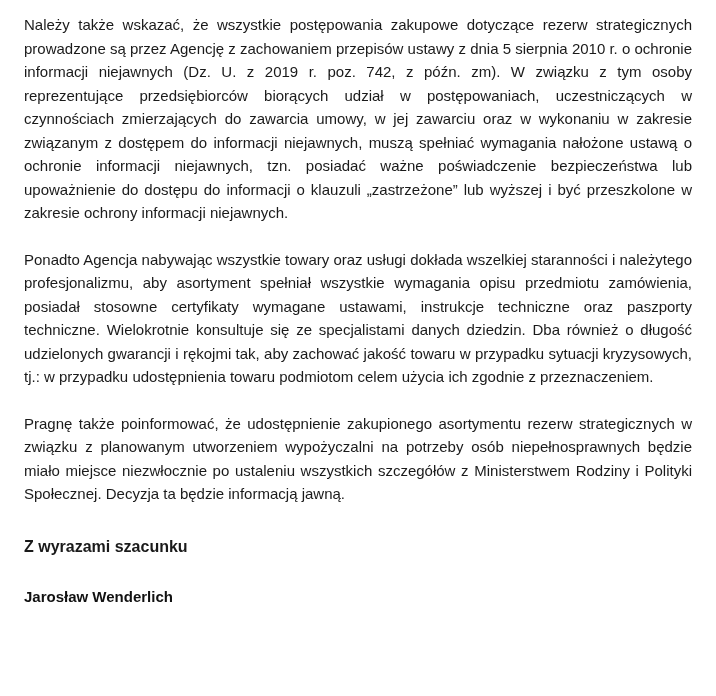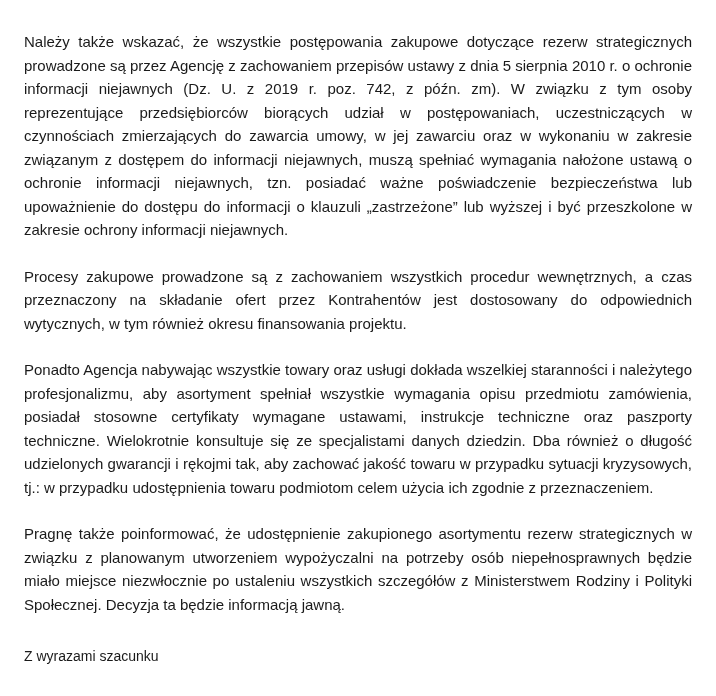--- a/index.html
+++ b/index.html
@@ -7,57 +7,57 @@
     background: #ffffff;
   }
   body {
     font-family: "Liberation Sans", sans-serif;
     color: #1a1a1a;
   }
   .page {
     width: 716px;
     height: 696px;
     background: #ffffff;
-    padding: 30px 24px 10px 24px;
+    padding: 13px 24px 10px 24px;
     overflow: hidden;
   }
   .doc-paragraph {
     font-size: 15px;
     line-height: 23.5px;
     text-align: justify;
     color: #1a1a1a;
     margin-bottom: 23px;
   }
   .doc-paragraph:last-of-type {
     margin-bottom: 7px;
   }
   .closing-block {
     margin-top: 29px;
-    font-size: 14px;
+    font-size: 16px;
     line-height: 23.5px;
     color: #1a1a1a;
+    font-weight: bold;
   }
   .signature-block {
     margin-top: 27px;
     font-size: 15px;
     line-height: 23px;
     color: #111111;
   }
   .signature-name {
     font-weight: 700;
   }
 </style>
 </head>
 <body>
 
 <div class="page">
 
   <p class="doc-paragraph">Należy także wskazać, że wszystkie postępowania zakupowe dotyczące rezerw strategicznych prowadzone są przez Agencję z zachowaniem przepisów ustawy z dnia 5 sierpnia 2010 r. o ochronie informacji niejawnych (Dz. U. z 2019 r. poz. 742, z późn. zm). W związku z tym osoby reprezentujące przedsiębiorców biorących udział w postępowaniach, uczestniczących w czynnościach zmierzających do zawarcia umowy, w jej zawarciu oraz w wykonaniu w zakresie związanym z dostępem do informacji niejawnych, muszą spełniać wymagania nałożone ustawą o ochronie informacji niejawnych, tzn. posiadać ważne poświadczenie bezpieczeństwa lub upoważnienie do dostępu do informacji o klauzuli „zastrzeżone” lub wyższej i być przeszkolone w zakresie ochrony informacji niejawnych.</p>
 
-  <p class="doc-paragraph">Procesy zakupowe prowadzone są z zachowaniem wszystkich procedur wewnętrznych, a czas przeznaczony na składanie ofert przez Kontrahentów jest dostosowany do odpowiednich wytycznych, w tym również okresu finansowania projektu.</p>
 
   <p class="doc-paragraph">Ponadto Agencja nabywając wszystkie towary oraz usługi dokłada wszelkiej staranności i należytego profesjonalizmu, aby asortyment spełniał wszystkie wymagania opisu przedmiotu zamówienia, posiadał stosowne certyfikaty wymagane ustawami, instrukcje techniczne oraz paszporty techniczne. Wielokrotnie konsultuje się ze specjalistami danych dziedzin. Dba również o długość udzielonych gwarancji i rękojmi tak, aby zachować jakość towaru w przypadku sytuacji kryzysowych, tj.: w przypadku udostępnienia towaru podmiotom celem użycia ich zgodnie z przeznaczeniem.</p>
 
   <p class="doc-paragraph">Pragnę także poinformować, że udostępnienie zakupionego asortymentu rezerw strategicznych w związku z planowanym utworzeniem wypożyczalni na potrzeby osób niepełnosprawnych będzie miało miejsce niezwłocznie po ustaleniu wszystkich szczegółów z Ministerstwem Rodziny i Polityki Społecznej. Decyzja ta będzie informacją jawną.</p>
 
   <div class="closing-block">Z wyrazami szacunku</div>
 
   <div class="signature-block">
     <div class="signature-name">Jarosław Wenderlich</div>
 

